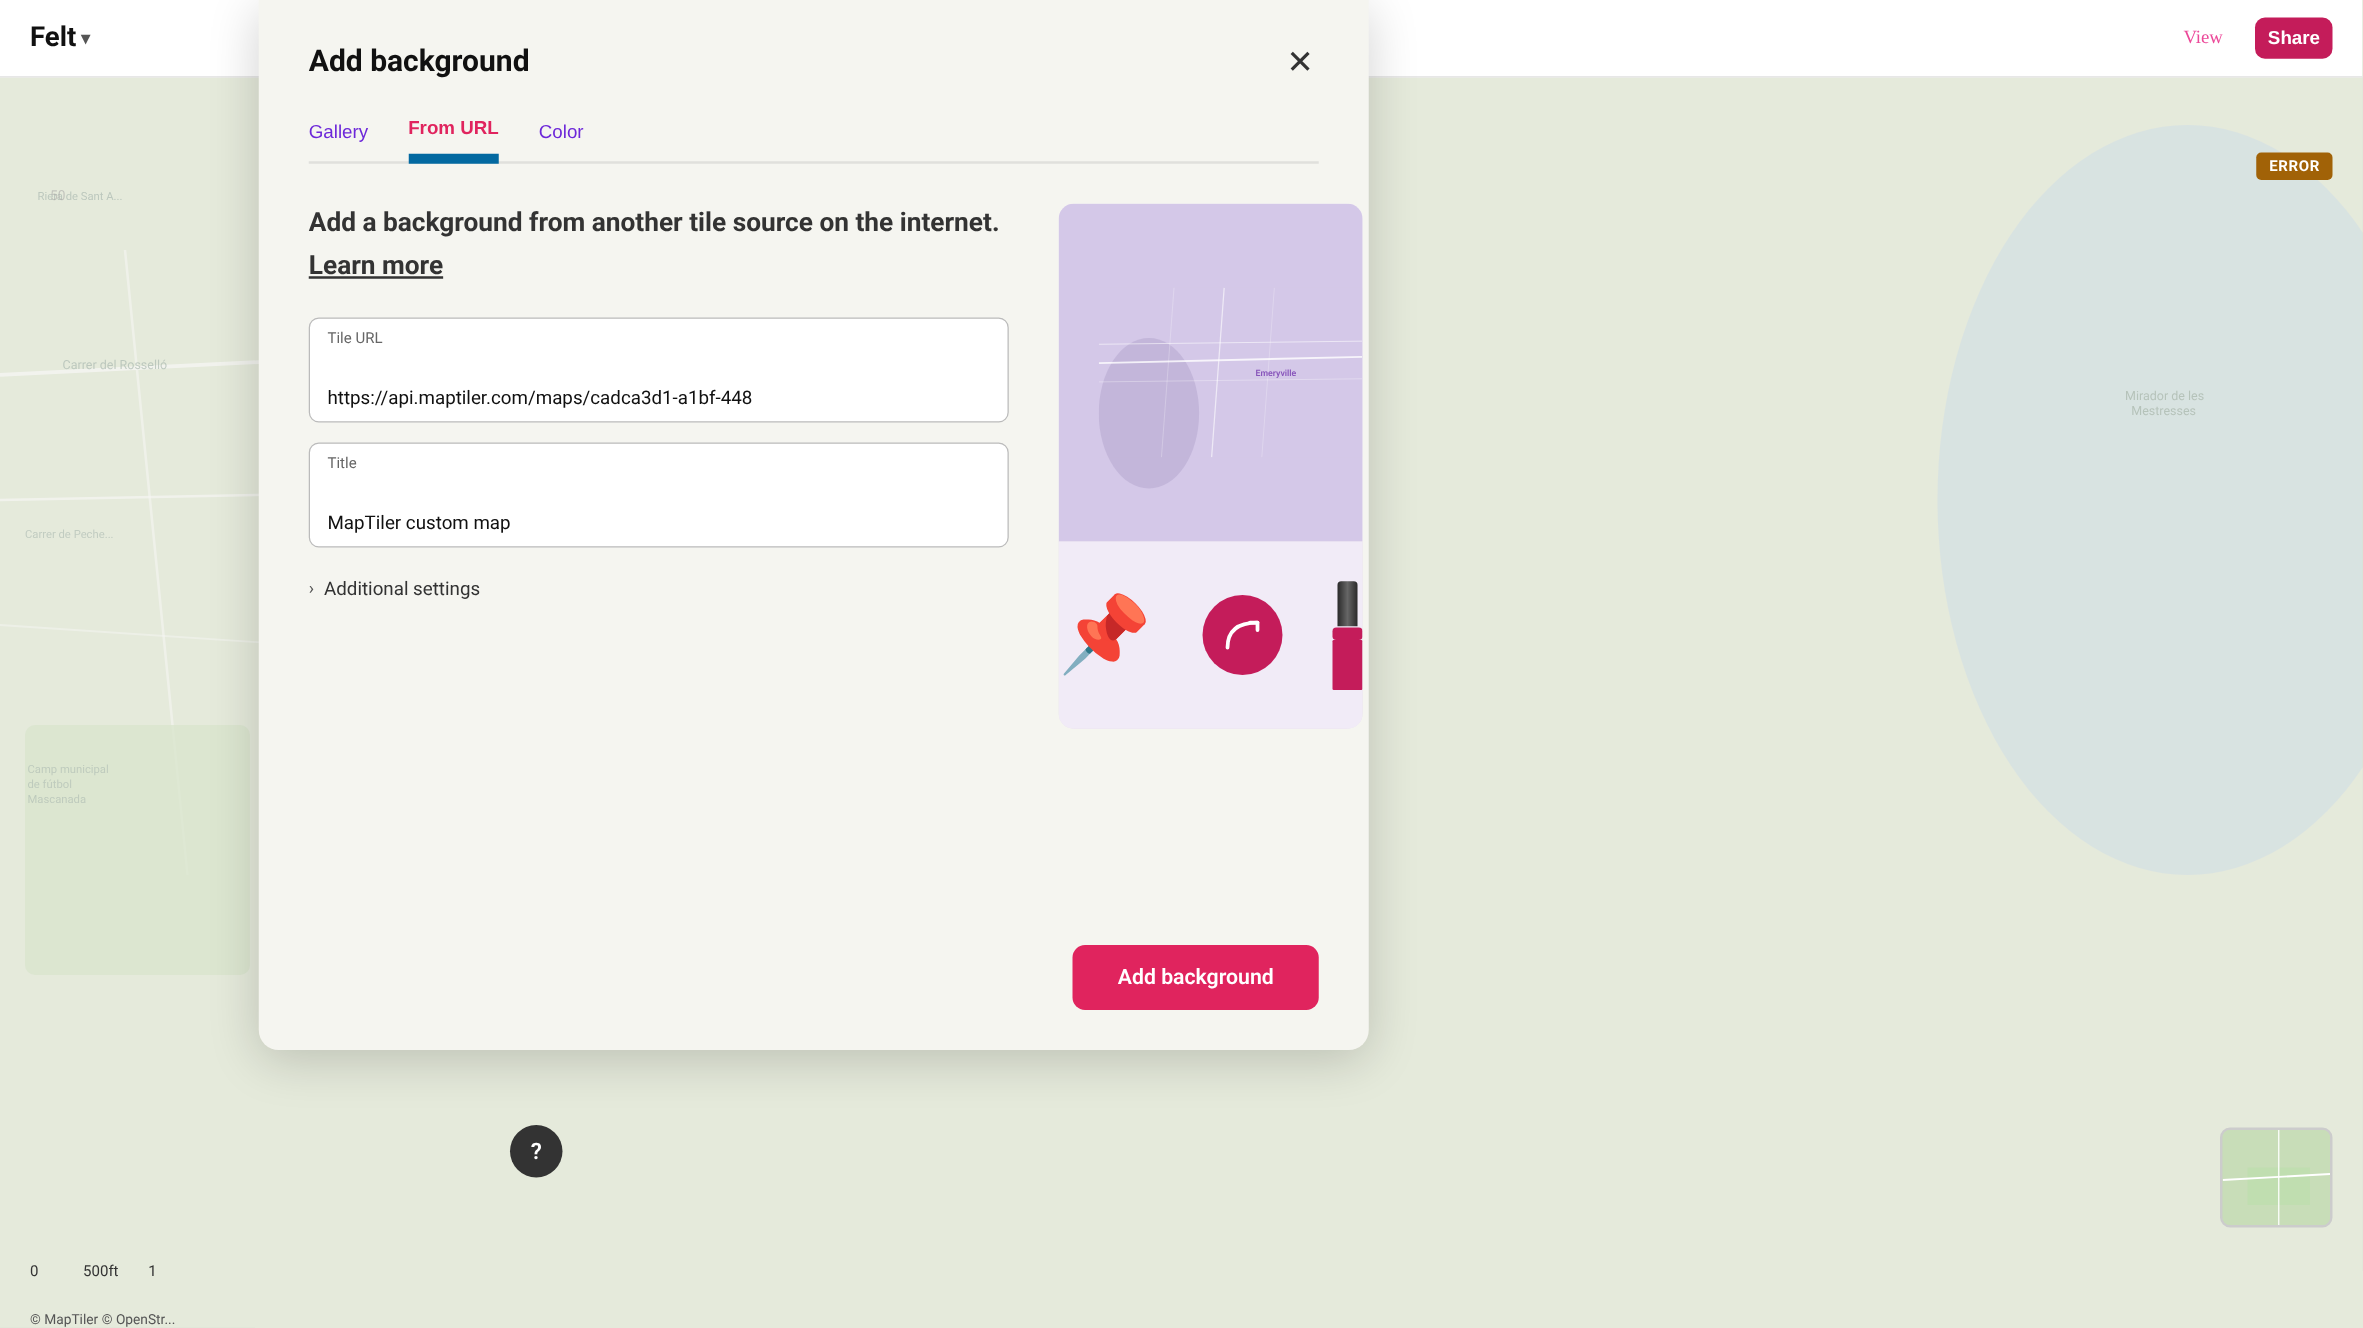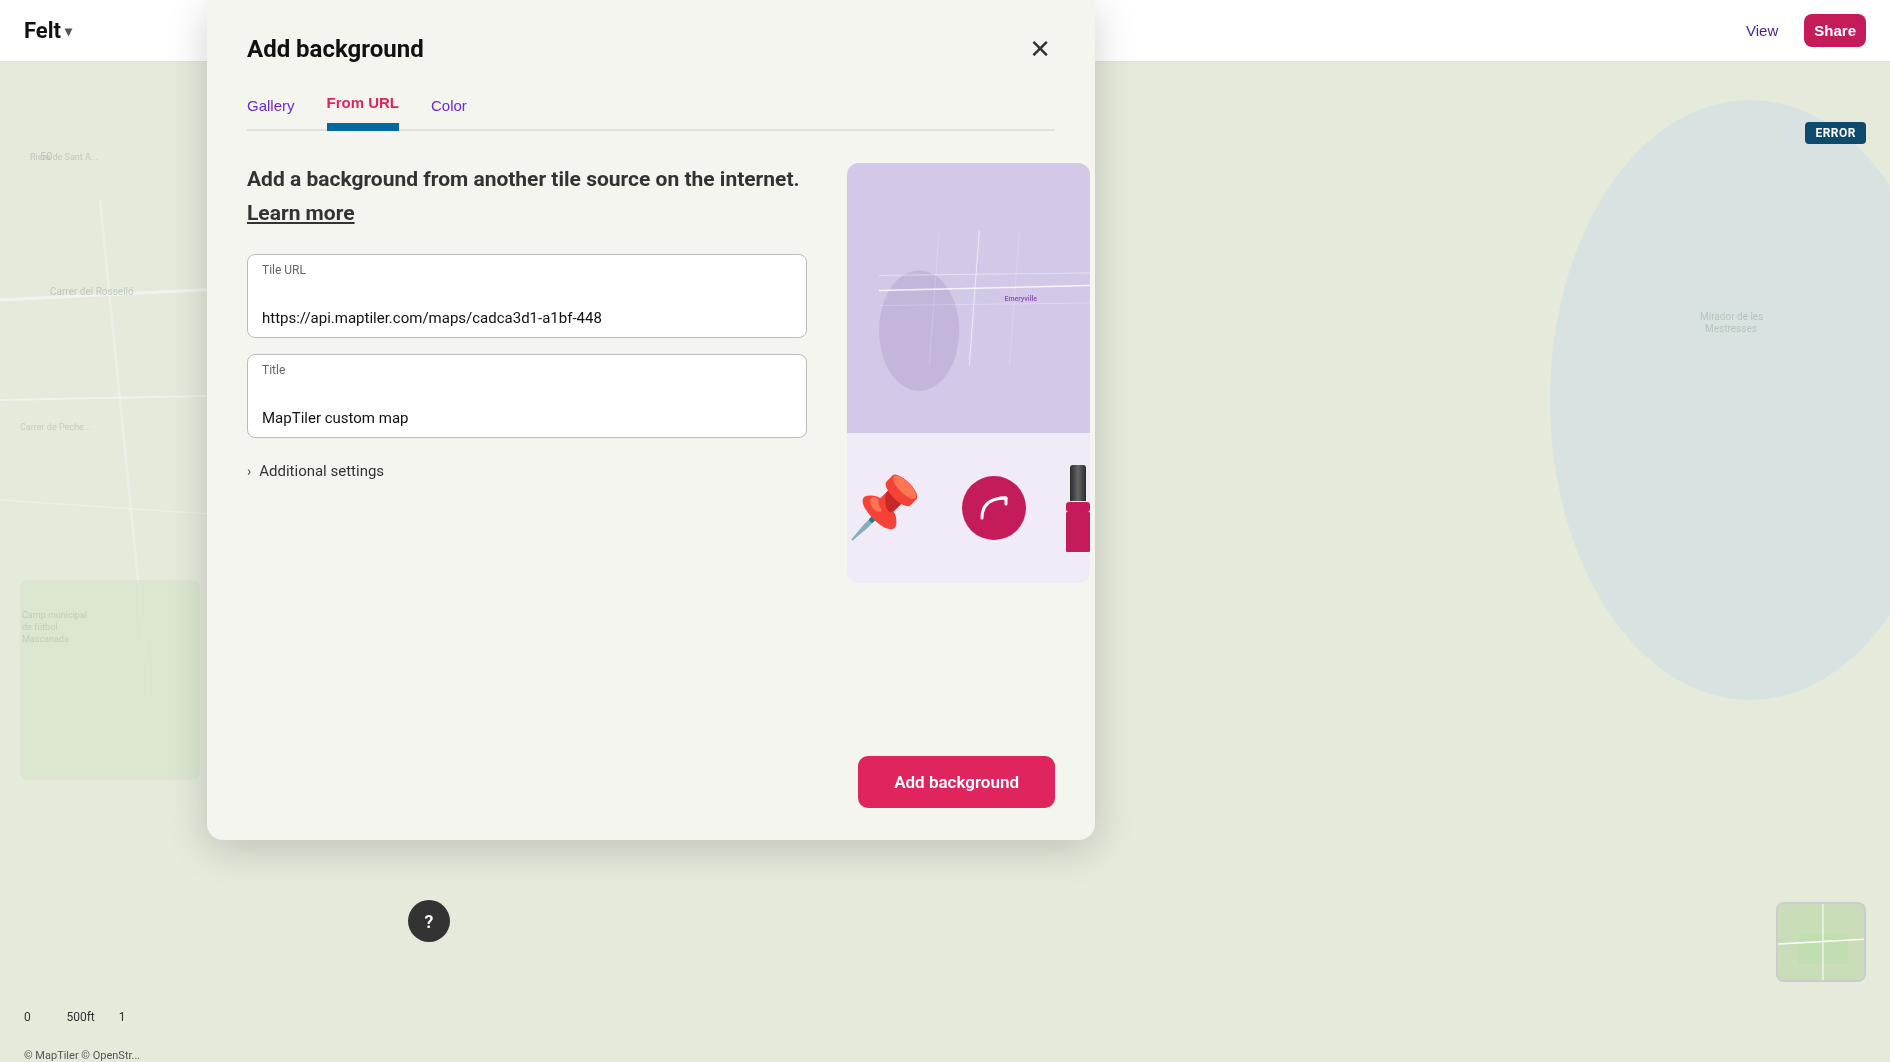--- a/index.html
+++ b/index.html
@@ -55,44 +55,45 @@
 
     .felt-logo .chevron {
       font-size: 14px;
       color: #555;
     }
 
     .header-spacer { flex: 1; }
 
     .view-btn {
       font-size: 15px;
-      color: #4c1d95;
+      color: #ec4899;
       background: none;
       border: none;
       cursor: pointer;
       padding: 6px 10px;
+      font-family: Liberation Serif, serif;
     }
 
     .share-btn {
       background: #c41c5a;
       color: white;
       border: none;
       border-radius: 8px;
       padding: 8px 10px;
       font-size: 15px;
       font-weight: 600;
       cursor: pointer;
     }
 
     
     .error-badge {
       position: absolute;
       top: 122px;
       right: 24px;
-      background: #0c4a6e;
+      background: #a16207;
       color: white;
       font-size: 12px;
       font-weight: 700;
       padding: 4px 10px;
       border-radius: 4px;
       z-index: 10;
       letter-spacing: 0.5px;
     }
 
     

